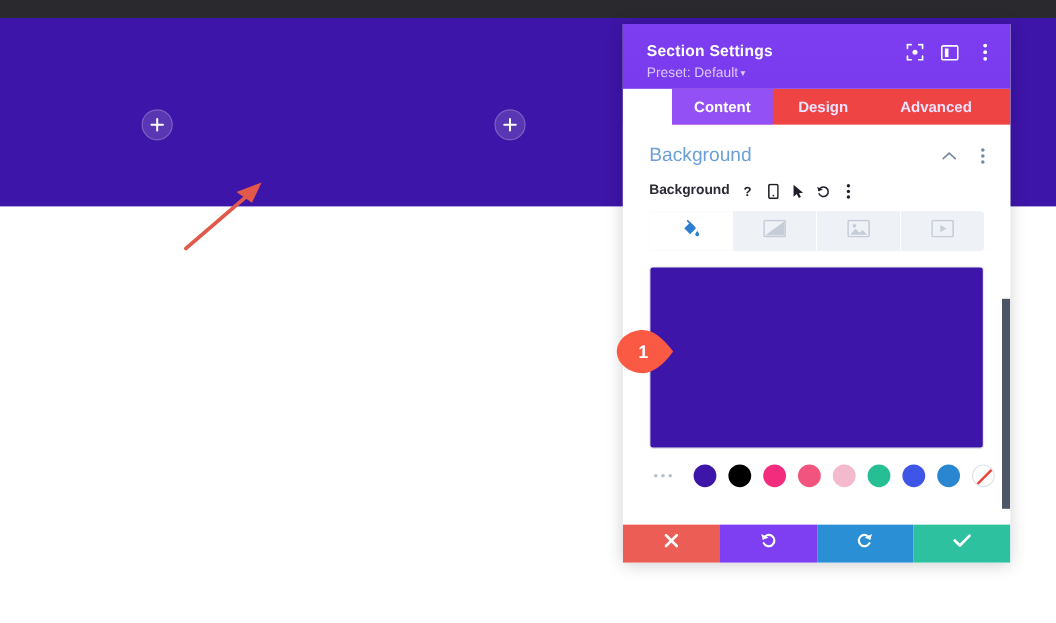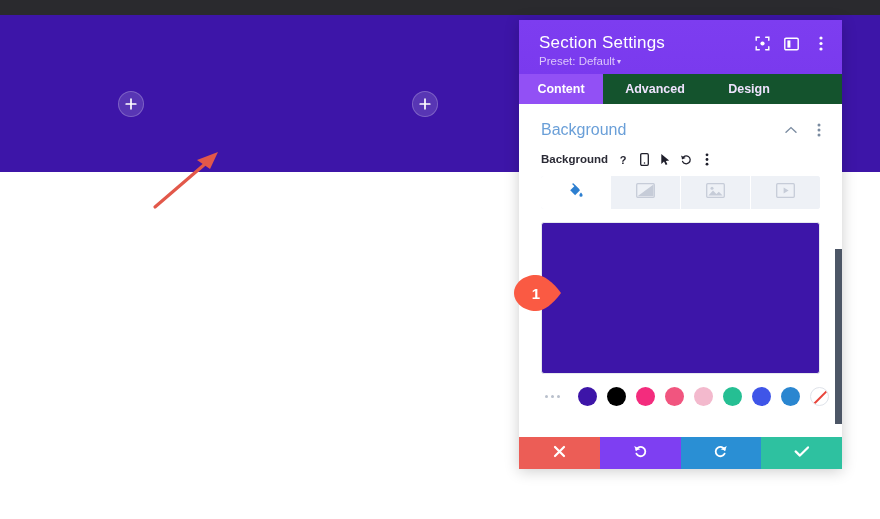--- a/index.html
+++ b/index.html
@@ -41,32 +41,32 @@
   }
 
   .panel-header{
     background:#7e3ff2;
     background:linear-gradient(180deg,#7d3df0 0%,#7a3aee 100%);
     padding:14px 18px 10px 20px;
     position:relative;
     height:54px;box-sizing:border-box;
   }
   .panel-title{
-    color:#ffffff;font-size:17px;font-weight:normal;letter-spacing:.2px;
+    color:#ffffff;font-size:13px;font-weight:bold;letter-spacing:.2px;
     line-height:17px;margin:0;
   }
   .panel-preset{
     color:#dcc8fb;font-size:11.5px;line-height:14px;margin-top:2px;
     display:inline-block;
   }
   .preset-caret{font-size:8px;margin-left:2px;vertical-align:1px;}
   .header-icons{position:absolute;right:14px;top:16px;display:flex;align-items:center;gap:14px;}
   .hicon{display:flex;align-items:center;justify-content:center;width:15px;height:15px;}
 
-  .tabs{display:flex;background:#14532d;height:30px;}
+  .tabs{display:flex;background:#ef4444;height:30px;margin-left:41px;}
   .tab{
     flex:0 0 auto;
     display:flex;align-items:center;justify-content:center;
     color:#efe3fe;font-size:12.5px;font-weight:bold;
     height:30px;box-sizing:border-box;
   }
   .tab.tab-content{width:84px;background:#9250f5;color:#ffffff;}
   .tab.tab-design{width:84px;}
   .tab.tab-advanced{width:104px;}
 
@@ -201,22 +201,22 @@
             <circle cx="2" cy="2" r="1.6" fill="#ffffff"></circle>
             <circle cx="2" cy="7.5" r="1.6" fill="#ffffff"></circle>
             <circle cx="2" cy="13" r="1.6" fill="#ffffff"></circle>
           </svg>
         </span>
       </div>
     </div>
 
     <div class="tabs">
       <div class="tab tab-content">Content</div>
+      <div class="tab tab-design">Design</div>
       <div class="tab tab-advanced">Advanced</div>
-      <div class="tab tab-design">Design</div>
     </div>
 
     <div class="panel-body">
 
       <div class="section-head">
         <div class="section-title">Background</div>
         <div class="section-head-icons">
           <span class="hicon">
             <svg width="12" height="8" viewBox="0 0 12 8">
                 <path d="M1 6.2 L6 1.6 L11 6.2" stroke="#7a8ba0" stroke-width="1.4" fill="none" stroke-linecap="round"></path>

